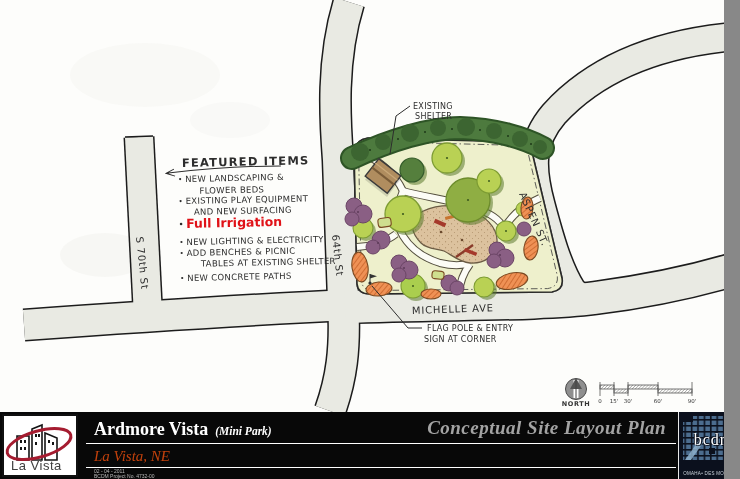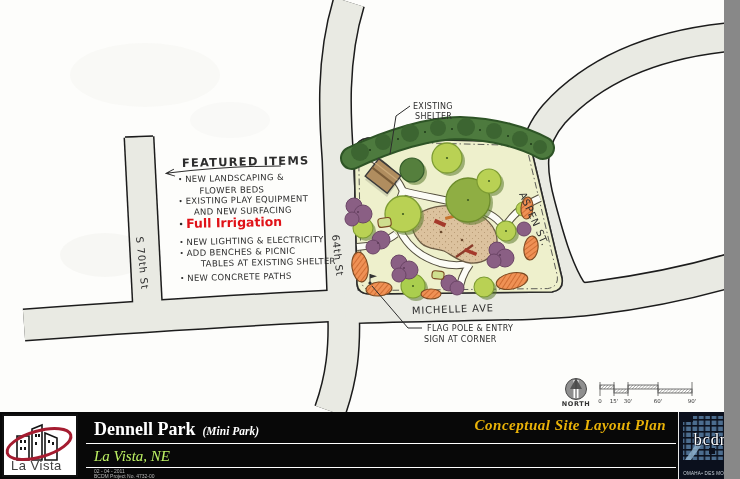--- a/index.html
+++ b/index.html
@@ -19,23 +19,23 @@
   
   .titlebar{position:absolute;left:0;top:412px;width:740px;height:67px;background:#080808;}
   .logo-box{position:absolute;left:2px;top:2px;width:76px;height:63px;background:#fff;
             border:2px solid #101010;box-sizing:border-box;}
   .lavista-text{position:absolute;left:7px;bottom:2px;font-size:13px;color:#404040;letter-spacing:.5px;}
   .tb-line{position:absolute;height:1px;background:#fff;left:86px;right:64px;}
   .line1{top:31px}.line2{top:55px}
   .park-name{position:absolute;left:94px;top:7px;color:#fff;white-space:nowrap;
              font-family:"Liberation Serif",serif;font-weight:bold;font-size:18px;}
   .park-type{font-size:11.5px;margin-left:7px;font-style:italic;}
-  .sheet-title{position:absolute;right:74px;top:5px;color:#eab308;white-space:nowrap;
-               font-family:"Liberation Serif",serif;font-style:italic;font-weight:bold;font-size:15px;letter-spacing:.5px;}
-  .location{position:absolute;left:94px;top:36px;color:#bef264;
+  .sheet-title{position:absolute;right:74px;top:5px;color:#a3a3a3;white-space:nowrap;
+               font-family:"Liberation Serif",serif;font-style:italic;font-weight:bold;font-size:19px;letter-spacing:.5px;}
+  .location{position:absolute;left:94px;top:36px;color:#c2410c;
             font-family:"Liberation Serif",serif;font-style:italic;font-size:15px;}
   .firm{position:absolute;right:74px;top:33px;text-align:right;color:#fff;}
   .firm-name{font-size:10.5px;letter-spacing:.3px;}
   .firm-services{font-size:6px;color:#e2e2e2;margin-top:1px;letter-spacing:.2px;}
   .tiny-meta{position:absolute;left:94px;top:57px;color:#b9b9b9;font-size:5px;line-height:5px;}
   .bcdm-box{position:absolute;right:0;top:0;width:62px;height:67px;background:#0b101d;
             border-left:1px solid #e9e9e9;box-sizing:border-box;}
   .bcdm-text{position:absolute;left:8px;right:0;top:19px;text-align:center;color:#fff;
              font-family:"Liberation Serif",serif;font-size:16px;letter-spacing:1px;
              text-shadow:1px 1px 0 #0b101d,-1px -1px 0 #0b101d;}
@@ -330,21 +330,21 @@
             <rect x="34" y="18" width="2" height="3"></rect>
           <rect x="31" y="26" width="2" height="3"></rect>
           <rect x="44" y="24" width="2" height="3"></rect>
             <rect x="48" y="26" width="2" height="3"></rect>
         </g>
         <ellipse cx="35" cy="28" rx="33" ry="13" fill="none" stroke="#a51c30" stroke-width="3" transform="rotate(-16 35 28)"></ellipse>
       </svg>
       <div class="lavista-text">La Vista</div>
     </div>
 
-    <div class="park-name"><span>Dennell Park</span><span class="park-type">(Mini Park)</span></div>
+    <div class="park-name"><span>Ardmore Vista</span><span class="park-type">(Mini Park)</span></div>
 
     <div class="sheet-title">Conceptual Site Layout Plan</div>
 
     <div class="tb-line line1"></div>
 
     <div class="location">La Vista, NE</div>
 
 
     <div class="tb-line line2"></div>
 

